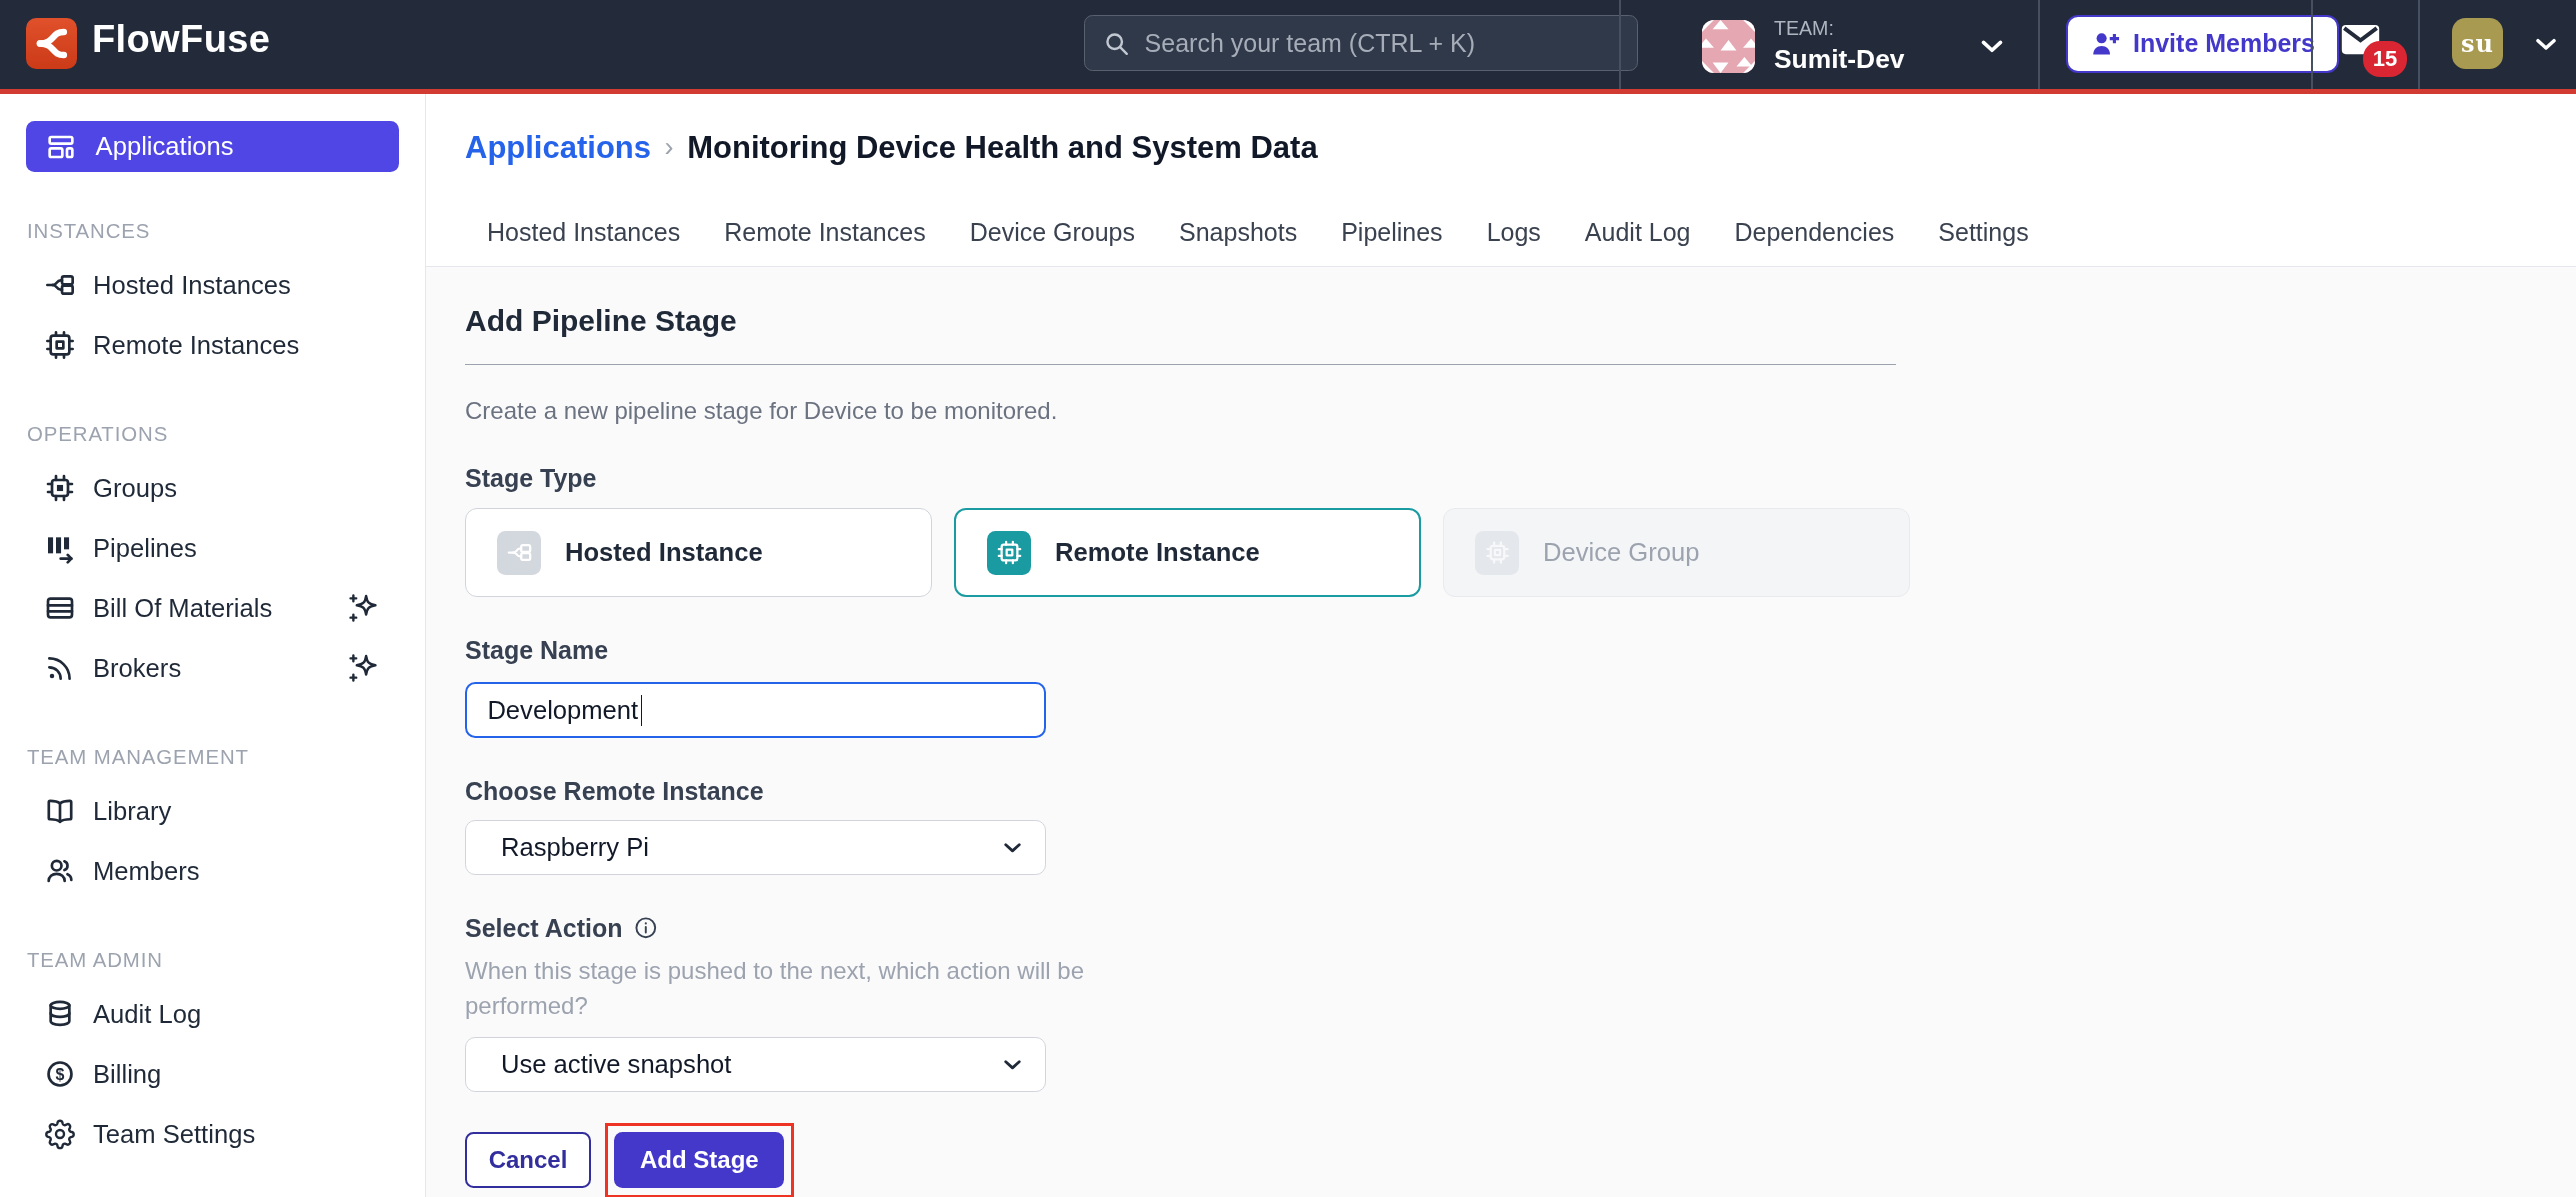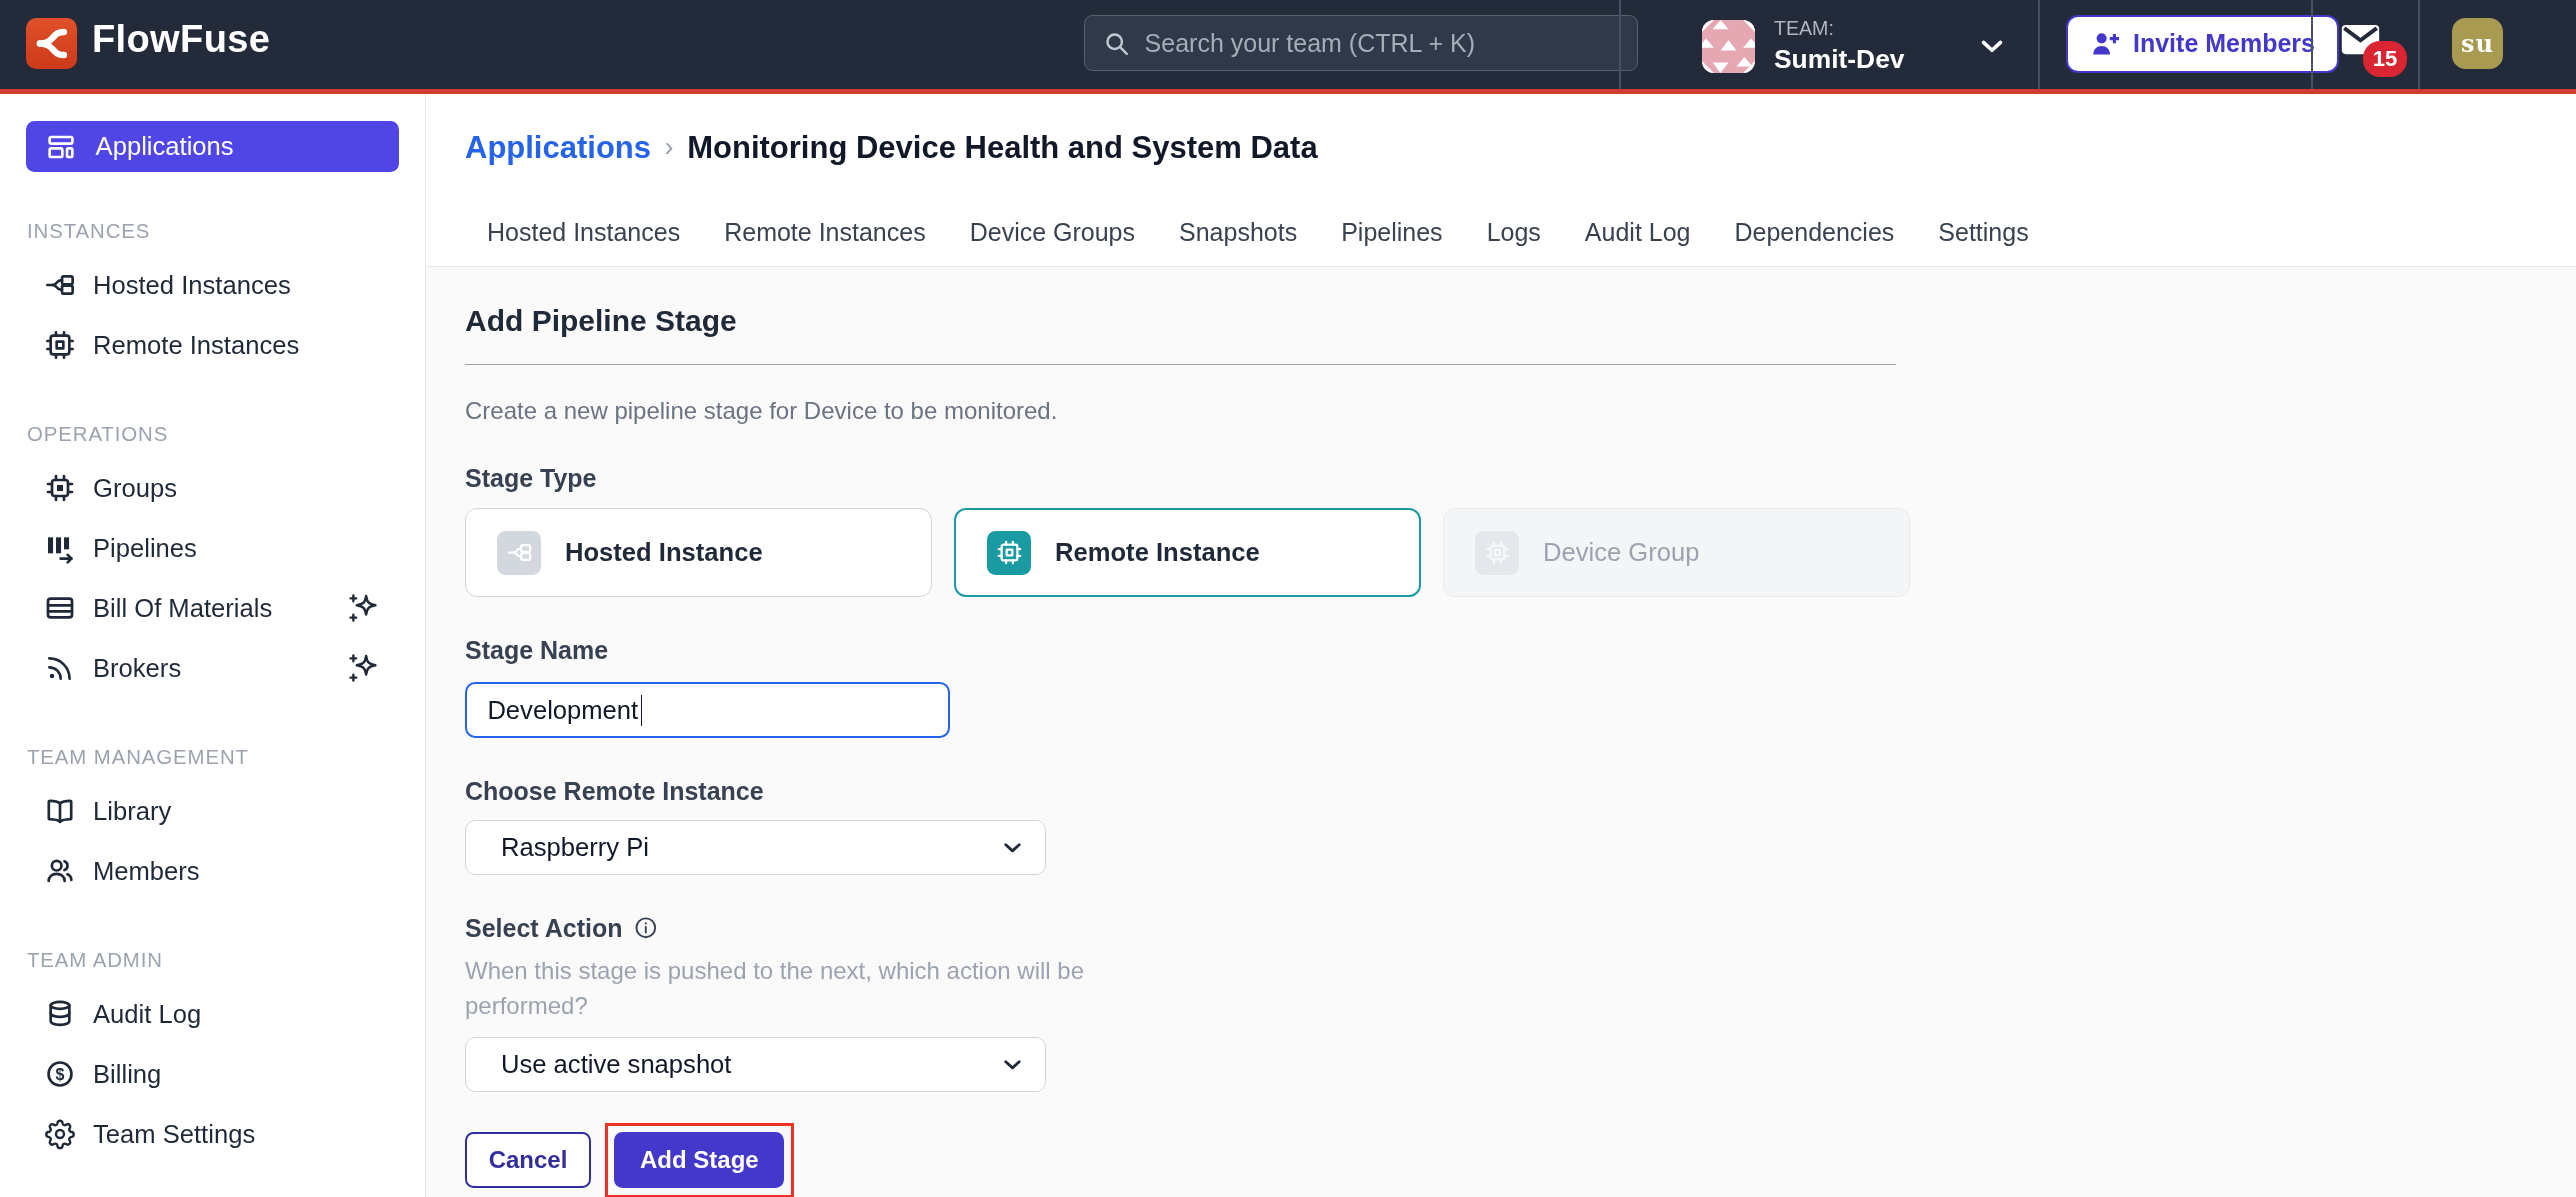--- a/index.html
+++ b/index.html
@@ -17,21 +17,21 @@
   .nav-divider { position:absolute; top:0; width:1.7px; height:89px; background:#465060; }
   .team { position:absolute; left:1702px; top:17px; display:flex; align-items:center; cursor:pointer; }
   .team-avatar { width:53px; height:53px; border-radius:12px; overflow:hidden; flex:none; }
   .team-text { margin-left:19px; display:flex; flex-direction:column; gap:4.3px; }
   .team-label { font-size:19.6px; color:#AEB5C0; }
   .team-name { font-size:26.4px; color:#fff; font-weight:600; }
   .team-chevron { position:absolute; left:1975px; top:29px; color:#fff; }
   .invite { position:absolute; left:2066px; top:14.5px; height:58px; padding:0 22px; background:#fff; border:2.6px solid #4338CA; border-radius:12px; display:flex; align-items:center; gap:12px; color:#4338CA; font-weight:700; font-size:25px; cursor:pointer; }
   .mail { position:absolute; left:2341px; top:24px; width:77px; height:60px; cursor:pointer; }
   .badge { position:absolute; left:22px; top:17px; min-width:44px; height:36px; padding:0 8.5px; background:#D92632; border-radius:17px; color:#fff; font-size:22px; font-weight:700; display:flex; align-items:center; justify-content:center; }
-  .user { position:absolute; left:2452px; top:18px; display:flex; align-items:center; gap:27px; cursor:pointer;flex-direction:column; }
+  .user { position:absolute; left:2452px; top:18px; display:flex; align-items:center; gap:27px; cursor:pointer; }
   .user-avatar { width:51px; height:51px; border-radius:13.6px; background:#A89A50; color:#fff; font-size:24px; font-weight:700; display:flex; align-items:center; justify-content:center; font-family:"DejaVu Serif",serif; letter-spacing:0.9px; text-transform:lowercase; }
   .user-chevron { color:#fff; }
 
   
   .body-row { display:flex; height:1104px; }
   .sidebar { width:426px; flex:none; background:#fff; border-right:1.7px solid #E5E7EB; }
   .main { flex:1; min-width:0; background:#FAFAFB; display:flex; flex-direction:column; }
 
   
   .side-app { margin:27px 25.6px 0; height:51px; background:#4F46E5; border-radius:8.5px; display:flex; align-items:center; gap:19px; padding-left:19px; color:#fff; font-size:25.6px; font-weight:500; cursor:pointer; }
@@ -58,21 +58,21 @@
   .cards { display:flex; gap:22px; margin-top:15.3px; }
   .card { width:467px; height:89px; background:#fff; border:1.7px solid #D1D5DB; border-radius:12px; display:flex; align-items:center; padding-left:31px; gap:24px; cursor:pointer; }
   .card.selected { border:2.6px solid #1A9BA1; }
   .card.disabled { background:#F4F5F7; border-color:#E8EAEE; cursor:default; }
   .card-icon { width:44px; height:44px; border-radius:8.5px; display:flex; align-items:center; justify-content:center; flex:none; }
   .card-icon.gray { background:#D3D7DE; color:#fff; }
   .card-icon.teal { background:#1A9BA1; color:#fff; }
   .card-icon.light { background:#E4E7EB; color:#F7F8FA; }
   .card-title { font-size:25.6px; font-weight:600; color:#1F2937; }
   .card.disabled .card-title { color:#9CA3AF; font-weight:500; }
-  .text-input { margin-top:17px; width:485px; height:56px; border:2.6px solid #2563EB; border-radius:10.2px; background:#fff; display:flex; align-items:center; padding:0 20.4px; font-size:25.6px; color:#111827; cursor:text; }
+  .text-input { margin-top:17px; width:581px; height:56px; border:2.6px solid #2563EB; border-radius:10.2px; background:#fff; display:flex; align-items:center; padding:0 20.4px; font-size:25.6px; color:#111827; cursor:text; }
   .caret { width:1.7px; height:31px; background:#111827; margin-left:2.6px; }
   .select { margin-top:13.6px; width:581px; height:55px; border:1.7px solid #D1D5DB; border-radius:10.2px; background:#fff; display:flex; align-items:center; justify-content:space-between; padding:0 19px 0 35px; font-size:25.6px; color:#111827; cursor:pointer; }
   .select .chev { color:#1F2937; }
   .info-icon { color:#374151; }
   .helper { margin-top:10.2px; max-width:724px; font-size:24px; color:#9CA3AF; line-height:35px; }
   .actions { display:flex; align-items:center; margin-top:31px; }
   .btn-cancel { width:126px; height:56px; background:#fff; border:2.6px solid #332E9E; border-radius:8.5px; color:#332E9E; font-weight:700; font-size:24px; display:flex; align-items:center; justify-content:center; cursor:pointer; font-family:inherit; }
   .annotation { margin-left:13.6px; border:3.4px solid #EE3224; padding:6.8px; }
   .btn-submit { height:56px; padding:0 25.6px; background:#4338CA; border:none; border-radius:8.5px; color:#fff; font-weight:700; font-size:24px; display:flex; align-items:center; justify-content:center; cursor:pointer; font-family:inherit; }
 </style>

